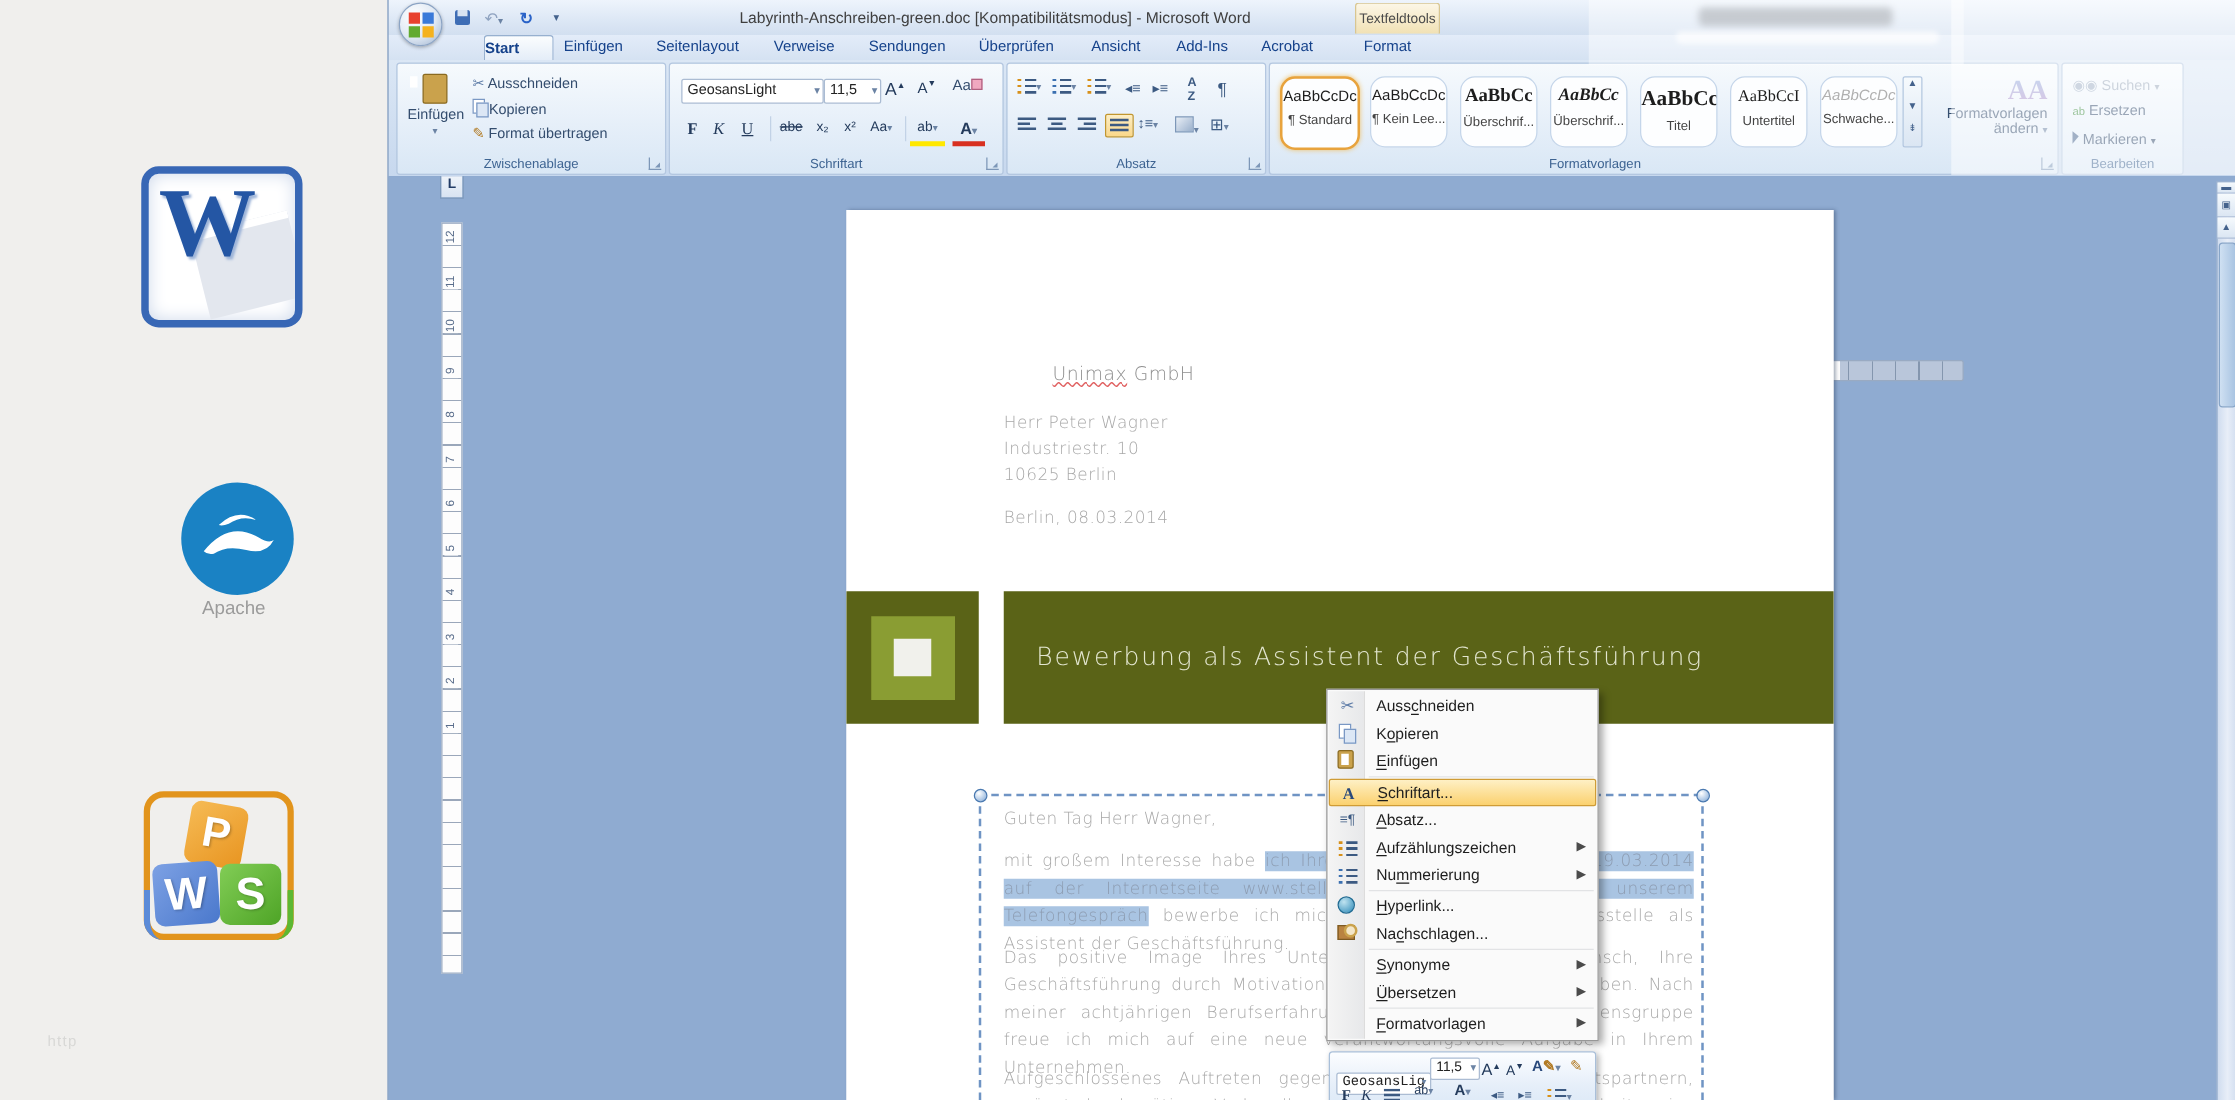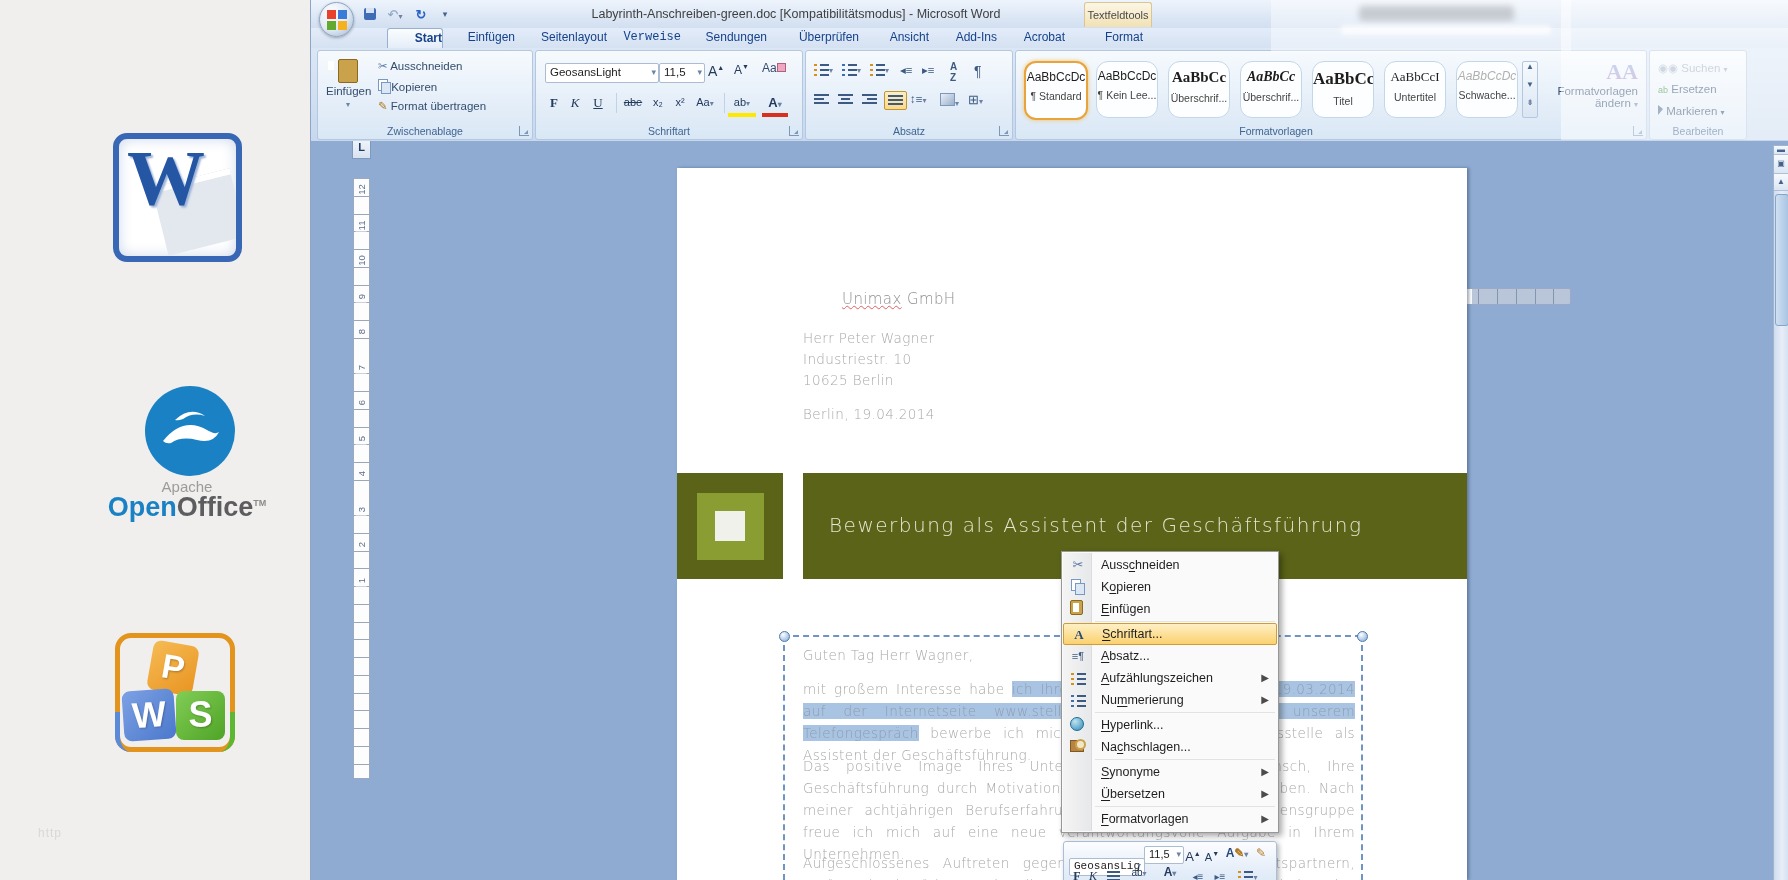--- a/index.html
+++ b/index.html
@@ -40,21 +40,21 @@
             background:linear-gradient(#eef4fc,#dce7f5 60%,#d2dff0);}
   .title-text{left:210px;top:7px;width:550px;text-align:center;font-size:12.5px;color:#3f3f3f;}
   .orb{left:8px;top:2px;width:33px;height:33px;border-radius:50%;z-index:40;
        background:radial-gradient(circle at 35% 30%,#ffffff,#dfe8f3 55%,#aabdd6 90%);
        border:1px solid #8ca4c4;box-shadow:0 1px 3px rgba(0,0,0,.3);}
   .orb i{position:absolute;width:9px;height:9px;}
   .qat-btn{top:6px;width:20px;height:18px;text-align:center;font-size:13px;line-height:17px;}
   .save-ico{position:absolute;left:3px;top:2px;width:12px;height:12px;background:#3e6db5;border-radius:2px;}
   .save-ico::after{content:"";position:absolute;left:2px;top:0;width:8px;height:5px;background:#d7e3f2;}
   .tabrow{left:0;top:28px;width:1478px;height:20px;background:linear-gradient(#e3ecf9,#d5e2f2);}
-  .tab{position:absolute;top:0;height:19px;line-height:19px;text-align:right;font-size:12px;color:#15428b;}
+  .tab{position:absolute;top:0;height:19px;line-height:19px;text-align:left;font-size:12px;color:#15428b;}
   .tab.active{background:linear-gradient(#fbfdfe,#e4edf8);border:1px solid #97b0cf;border-bottom:none;
               border-radius:3px 3px 0 0;font-weight:bold;}
   .chip{left:773px;top:2px;width:66px;height:24px;background:linear-gradient(#fcf6e6,#f1e1b4);
         border:1px solid #d9c690;border-bottom:none;border-radius:3px 3px 0 0;
         font-size:11px;line-height:24px;text-align:center;color:#4a4a4a;}
 
   
   .ribbon{left:0;top:48px;width:1478px;height:93px;background:linear-gradient(#dbe7f5,#c7d8ee);
           border-bottom:1px solid #8ba6c7;}
   .rgroup{position:absolute;top:2px;height:88px;border:1px solid #b4c7e0;border-radius:3px;
@@ -179,21 +179,20 @@
   </div>
 
   <div class="abs aoo">
     <div class="aoo-circle">
       <svg width="90" height="90" viewBox="0 0 90 90">
         <path d="M30 34 Q45 20 60 30 Q48 26 38 33 Q33 35 30 34 Z" fill="#ffffff"></path>
         <path d="M18 55 Q38 30 62 44 Q70 49 74 46 Q68 58 52 54 Q36 50 26 57 Q21 58 18 55 Z" fill="#ffffff"></path>
       </svg>
     </div>
     <div class="aoo-txt1">Apache</div>
-    <div class="aoo-txt2"><span class="open">Open</span><span class="office">Office</span><sup>TM</sup></div>
   </div>
 
   <div class="abs wps">
     <div class="wps-blue-edge"></div>
     <div class="wps-green-edge"></div>
     <div class="wps-tile wps-p">P</div>
     <div class="wps-tile wps-w">W</div>
     <div class="wps-tile wps-s">S</div>
   </div>
 
@@ -215,21 +214,21 @@
         <span class="save-ico"></span>
       </div>
     <div class="abs qat-btn" style="left:74px;color:#8fa3c0;"><span>↶</span><span style="font-size:8px;color:#6b83a4;">▾</span></div>
     <div class="abs qat-btn" style="left:100px;color:#2a63c8;font-weight:bold;"><span>↻</span></div>
     <div class="abs qat-btn" style="left:124px;color:#44628c;font-size:9px;"><span>▾</span></div>
 
     <div class="abs tabrow">
       <div class="tab active" style="left:76px;width:54px;">Start</div>
       <div class="tab" style="left:140px;width:64px;">Einfügen</div>
       <div class="tab" style="left:214px;width:82px;">Seitenlayout</div>
-      <div class="tab" style="left:308px;width:62px;font-family:Liberation Mono, monospace;">Verweise</div>
+      <div class="tab" style="left:308px;width:62px;">Verweise</div>
       <div class="tab" style="left:384px;width:72px;">Sendungen</div>
       <div class="tab" style="left:472px;width:76px;">Überprüfen</div>
       <div class="tab" style="left:562px;width:56px;">Ansicht</div>
       <div class="tab" style="left:630px;width:56px;">Add-Ins</div>
       <div class="tab" style="left:698px;width:56px;">Acrobat</div>
       <div class="tab" style="left:780px;width:52px;">Format</div>
     </div>
 
     <div class="abs ribbon">
 
@@ -379,21 +378,21 @@
           <span class="vnum" style="top: 324.5px; background: rgb(253, 253, 253);">3</span>
           <span class="vnum" style="top: 360px; background: rgb(253, 253, 253);">2</span>
           <span class="vnum" style="top: 395.5px; background: rgb(253, 253, 253);">1</span>
         </div>
 
       <div class="abs page">
         <div class="abs doc-text addr company" style="top:122px;margin-left:39px;"><span class="squig">Unimax</span><span> GmbH</span></div>
         <div class="abs doc-text addr" style="top:162px;">Herr Peter Wagner</div>
         <div class="abs doc-text addr" style="top:183px;">Industriestr. 10</div>
         <div class="abs doc-text addr" style="top:204px;">10625 Berlin</div>
-        <div class="abs doc-text addr" style="top:238px;">Berlin, 19.04.2014</div>
+        <div class="abs doc-text addr" style="top:238px;">Berlin, 08.03.2014</div>
 
         <div class="abs banner-sq">
           <div class="banner-mid">
             <div class="banner-core"></div>
           </div>
         </div>
         <div class="abs banner-bar">
           <div class="banner-title doc-text">Bewerbung als Assistent der Geschäftsführung</div>
         </div>
 

